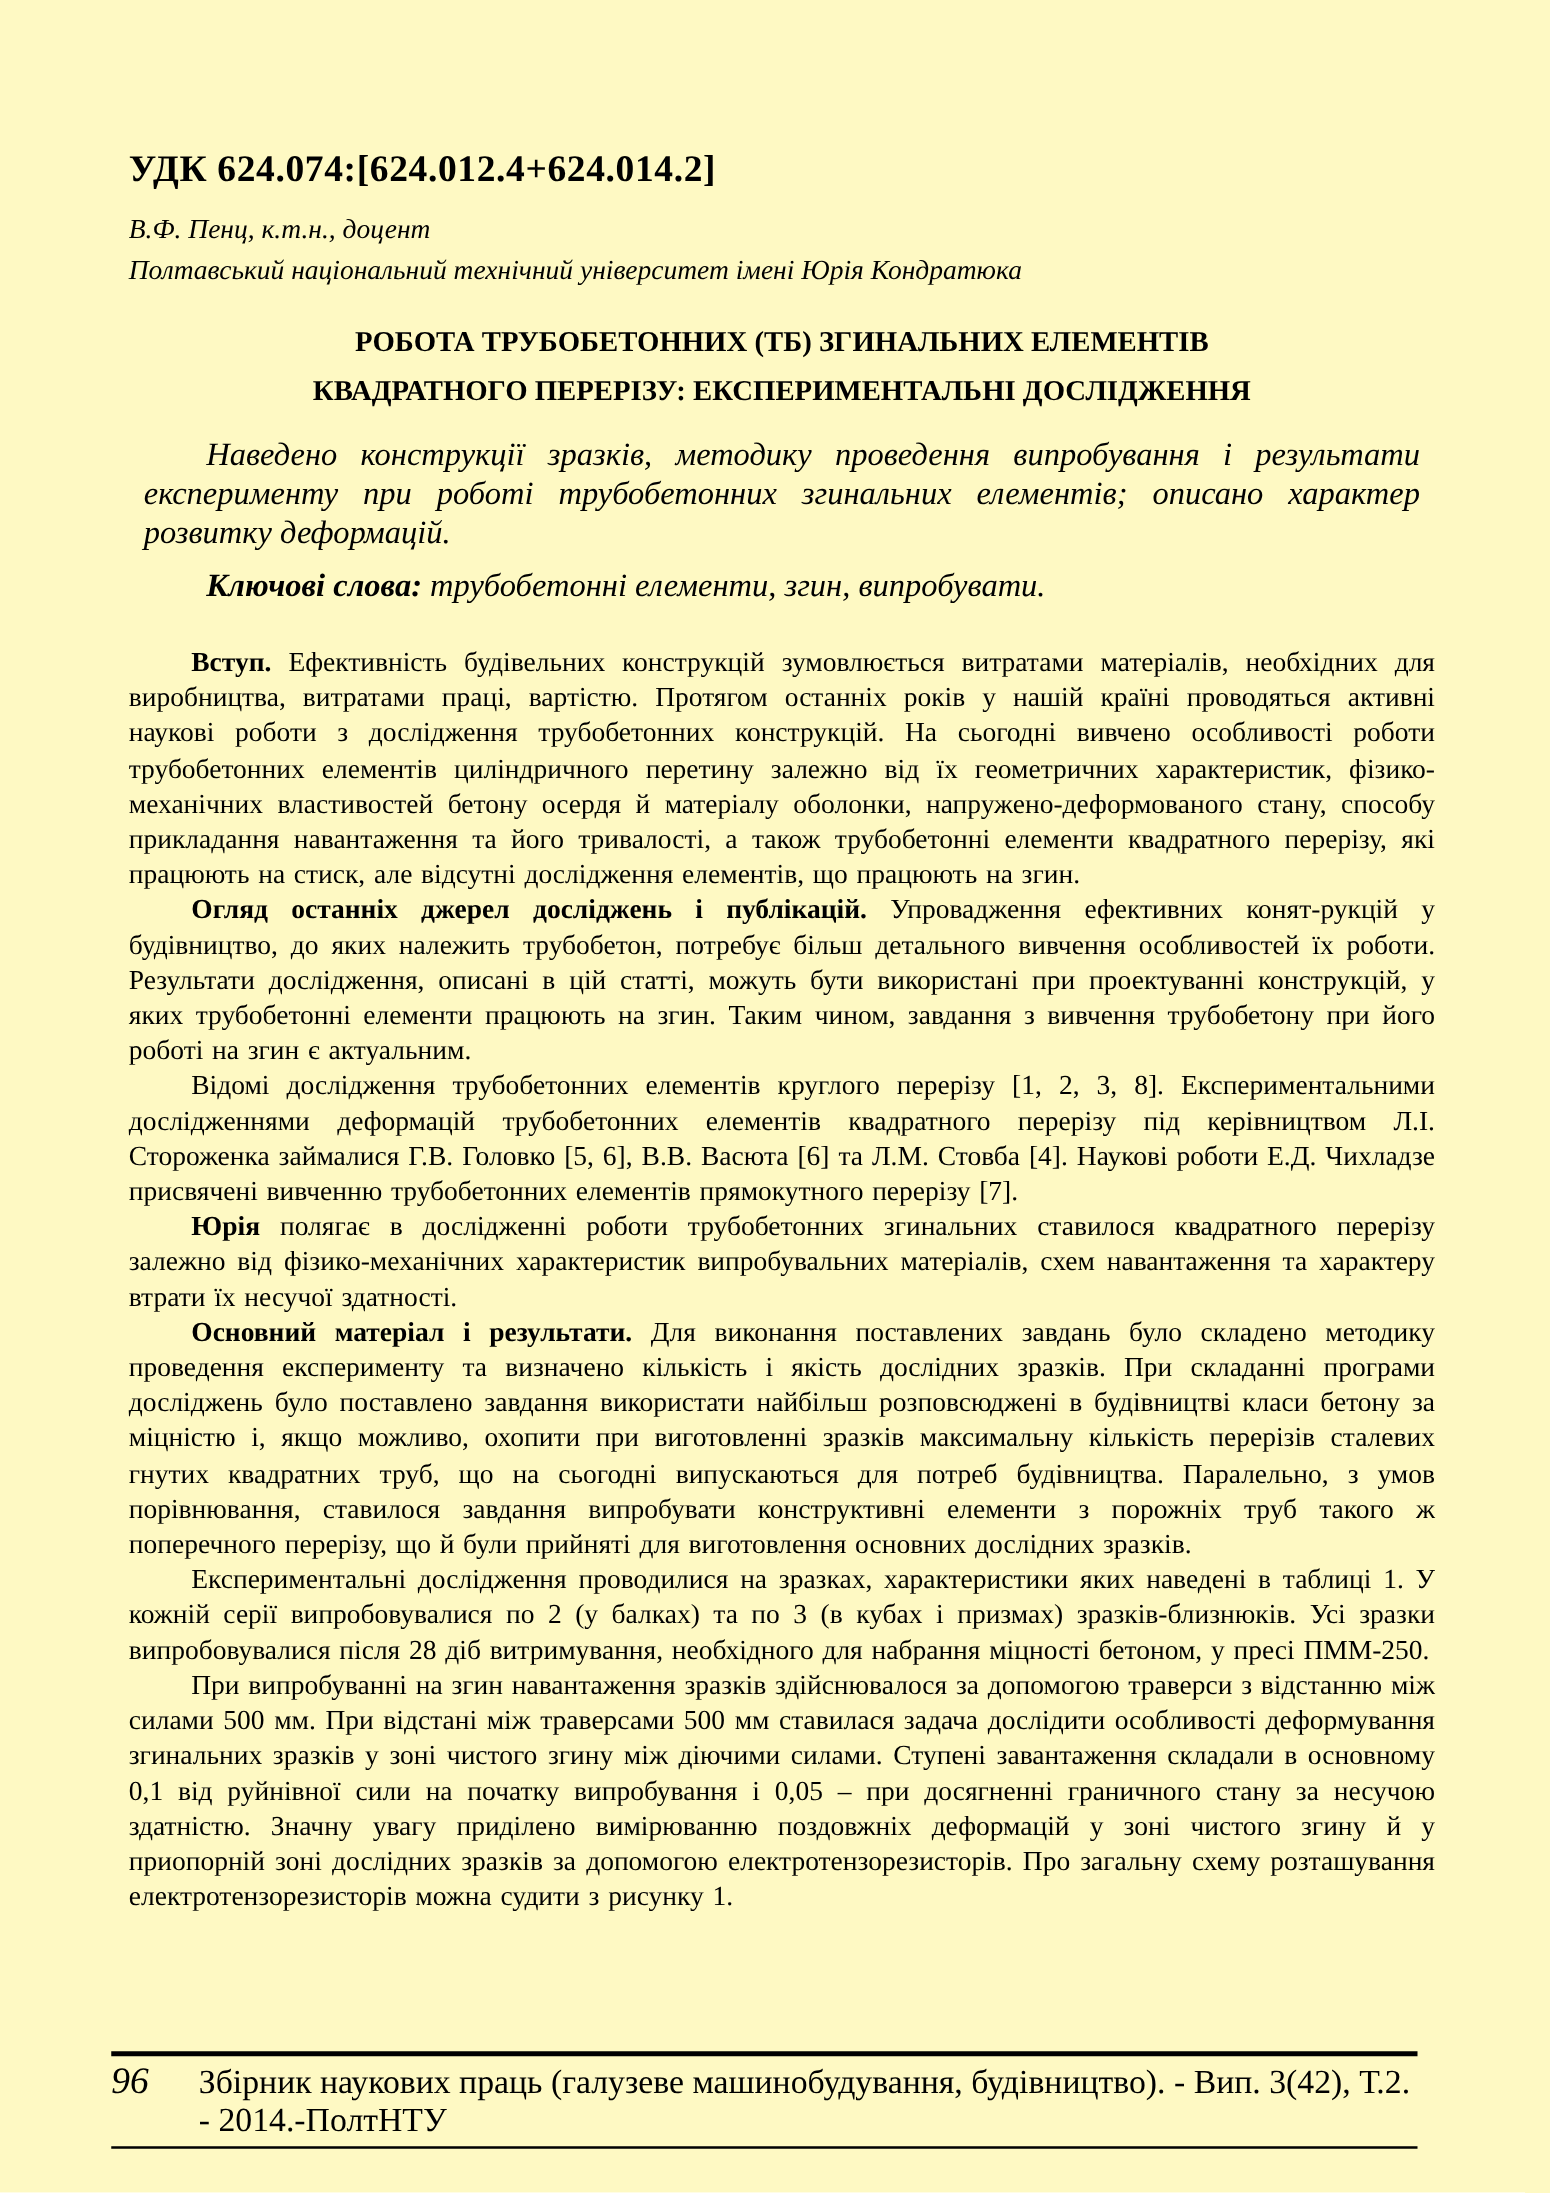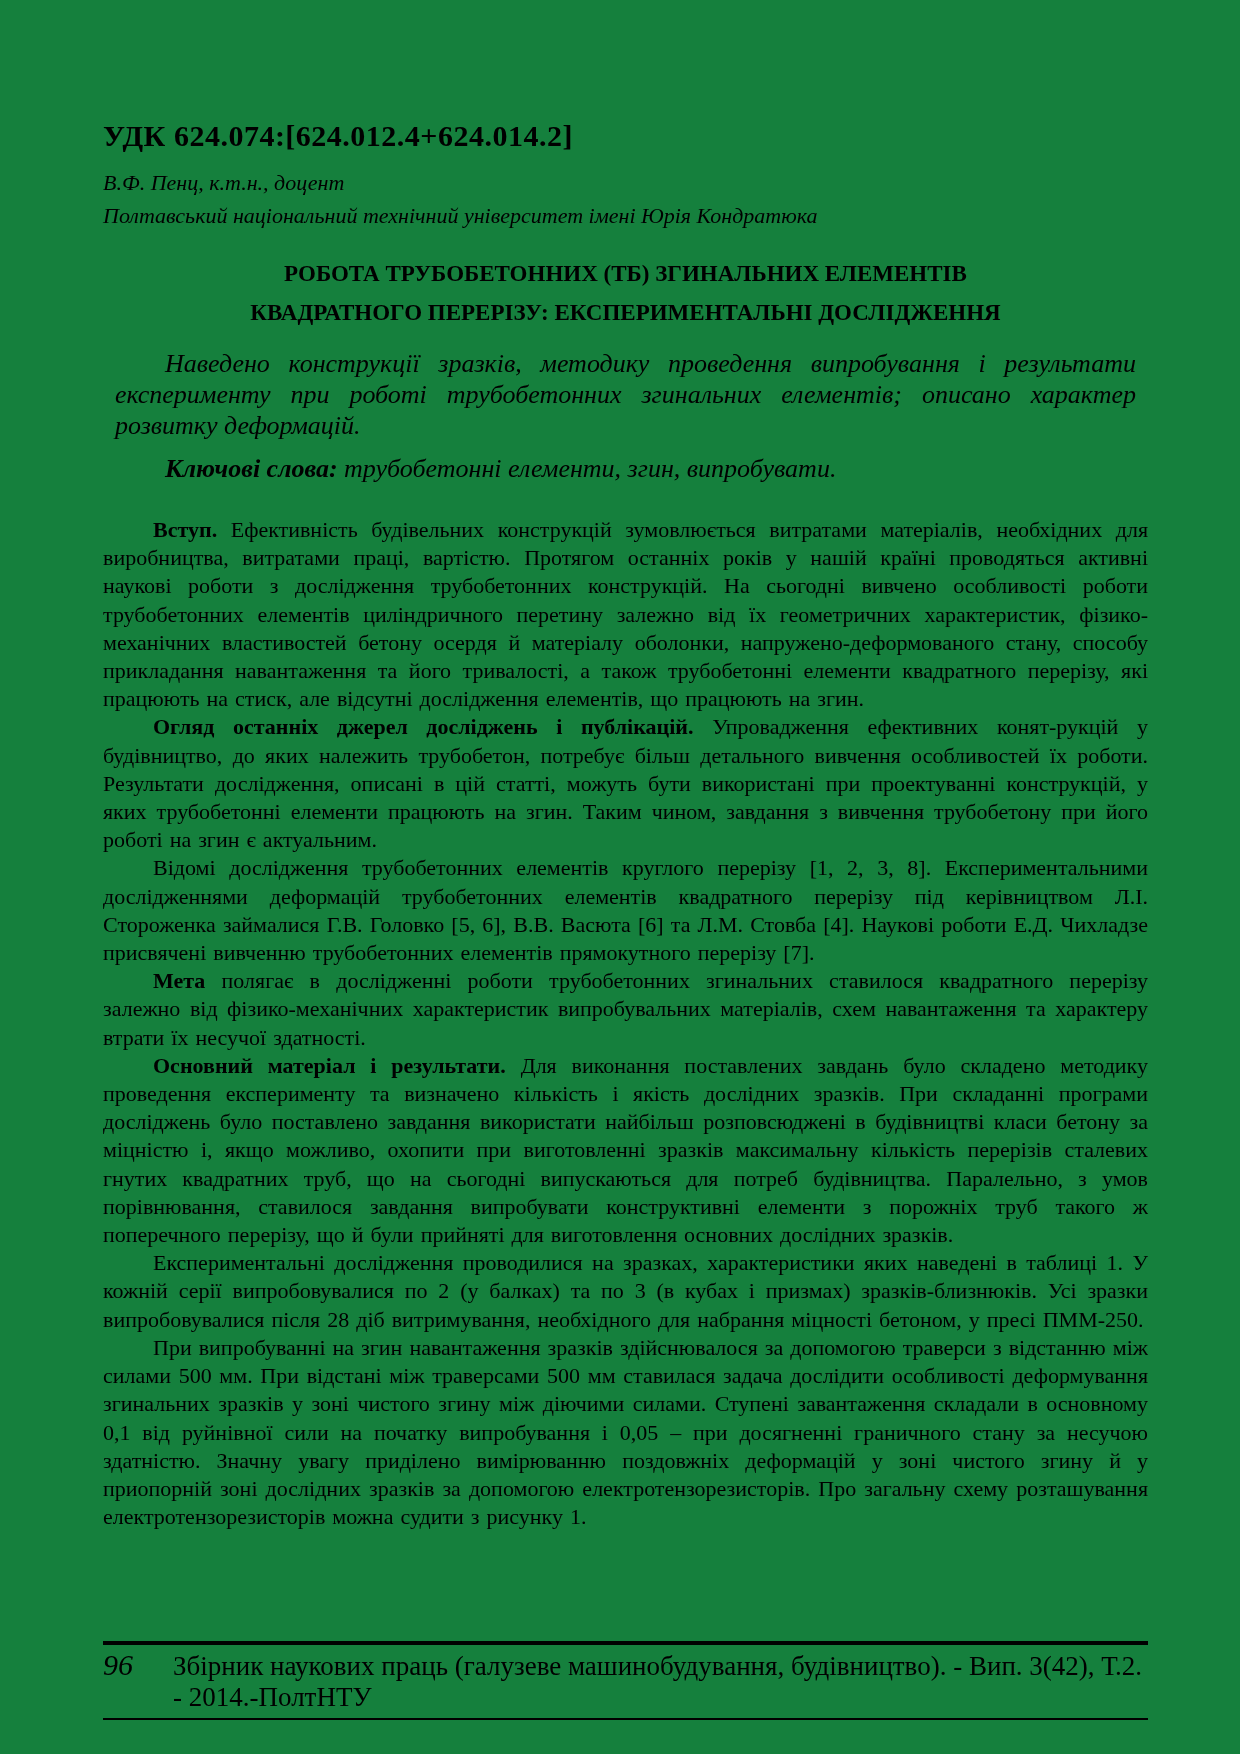--- a/index.html
+++ b/index.html
@@ -4,21 +4,21 @@
 <style>
   html, body {
     margin: 0;
     padding: 0;
     background: #ffffff;
   }
   .page {
     position: relative;
     width: 1240px;
     height: 1754px;
-    background: #15803d;
+    background: #fef9c3;
     color: #000000;
     font-family: "Liberation Serif", "DejaVu Serif", serif;
     overflow: hidden;
     box-sizing: border-box;
   }
   .content {
     position: absolute;
     left: 103px;
     top: 118px;
     width: 1045px;
@@ -66,21 +66,21 @@
     line-height: 28.2px;
     text-align: justify;
   }
   .body-text p {
     margin: 0;
     text-indent: 50px;
     word-spacing: 1.5px;
   }
   .footer {
     position: absolute;
-    left: 103px;
+    left: 89px;
     width: 1045px;
     top: 1641px;
   }
   .footer-rule-top {
     height: 4px;
     background: #000000;
   }
   .footer-rule-bottom {
     height: 2px;
     background: #000000;
@@ -122,21 +122,21 @@
 
     <div class="abstract-block">
       <p>Наведено конструкції зразків, методику проведення випробування і результати експерименту при роботі трубобетонних згинальних елементів; описано характер розвитку деформацій.</p>
       <p class="keywords"><span class="kw-label">Ключові слова:</span> <span>трубобетонні елементи, згин, випробувати.</span></p>
     </div>
 
     <div class="body-text">
       <p><b>Вступ.</b> <span>Ефективність будівельних конструкцій зумовлюється витратами матеріалів, необхідних для виробництва, витратами праці, вартістю. Протягом останніх років у нашій країні проводяться активні наукові роботи з дослідження трубобетонних конструкцій. На сьогодні вивчено особливості роботи трубобетонних елементів циліндричного перетину залежно від їх геометричних характеристик, фізико-механічних властивостей бетону осердя й матеріалу оболонки, напружено-деформованого стану, способу прикладання навантаження та його тривалості, а також трубобетонні елементи квадратного перерізу, які працюють на стиск, але відсутні дослідження елементів, що працюють на згин.</span></p>
       <p><b>Огляд останніх джерел досліджень і публікацій.</b> <span>Упровадження ефективних конят-рукцій у будівництво, до яких належить трубобетон, потребує більш детального вивчення особливостей їх роботи. Результати дослідження, описані в цій статті, можуть бути використані при проектуванні конструкцій, у яких трубобетонні елементи працюють на згин. Таким чином, завдання з вивчення трубобетону при його роботі на згин є актуальним.</span></p>
       <p><b></b> <span>Відомі дослідження трубобетонних елементів круглого перерізу [1, 2, 3, 8]. Експериментальними дослідженнями деформацій трубобетонних елементів квадратного перерізу під керівництвом Л.І. Стороженка займалися Г.В. Головко [5, 6], В.В. Васюта [6] та Л.М. Стовба [4]. Наукові роботи Е.Д. Чихладзе присвячені вивченню трубобетонних елементів прямокутного перерізу [7].</span></p>
-      <p><b>Мета</b> <span>полягає в дослідженні роботи трубобетонних згинальних ставилося квадратного перерізу залежно від фізико-механічних характеристик випробувальних матеріалів, схем навантаження та характеру втрати їх несучої здатності.</span></p>
+      <p><b>Юрія</b> <span>полягає в дослідженні роботи трубобетонних згинальних ставилося квадратного перерізу залежно від фізико-механічних характеристик випробувальних матеріалів, схем навантаження та характеру втрати їх несучої здатності.</span></p>
       <p><b>Основний матеріал і результати.</b> <span>Для виконання поставлених завдань було складено методику проведення експерименту та визначено кількість і якість дослідних зразків. При складанні програми досліджень було поставлено завдання використати найбільш розповсюджені в будівництві класи бетону за міцністю і, якщо можливо, охопити при виготовленні зразків максимальну кількість перерізів сталевих гнутих квадратних труб, що на сьогодні випускаються для потреб будівництва. Паралельно, з умов порівнювання, ставилося завдання випробувати конструктивні елементи з порожніх труб такого ж поперечного перерізу, що й були прийняті для виготовлення основних дослідних зразків.</span></p>
       <p><b></b> <span>Експериментальні дослідження проводилися на зразках, характеристики яких наведені в таблиці 1. У кожній серії випробовувалися по 2 (у балках) та по 3 (в кубах і призмах) зразків-близнюків. Усі зразки випробовувалися після 28 діб витримування, необхідного для набрання міцності бетоном, у пресі ПММ-250.</span></p>
       <p><b></b> <span>При випробуванні на згин навантаження зразків здійснювалося за допомогою траверси з відстанню між силами 500 мм. При відстані між траверсами 500 мм ставилася задача дослідити особливості деформування згинальних зразків у зоні чистого згину між діючими силами. Ступені завантаження складали в основному 0,1 від руйнівної сили на початку випробування і 0,05 – при досягненні граничного стану за несучою здатністю. Значну увагу приділено вимірюванню поздовжніх деформацій у зоні чистого згину й у приопорній зоні дослідних зразків за допомогою електротензорезисторів. Про загальну схему розташування електротензорезисторів можна судити з рисунку 1.</span></p>
     </div>
 
   </div>
 
   <div class="footer">
     <div class="footer-rule-top"></div>
     <div class="footer-row">

